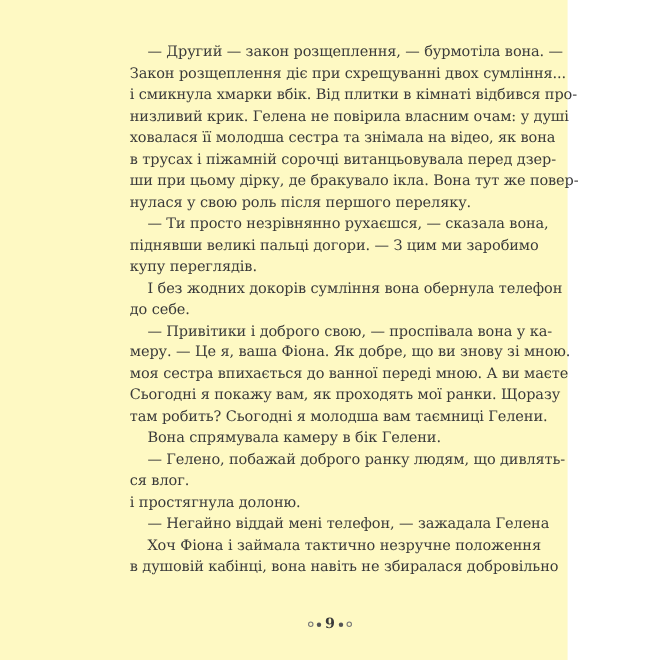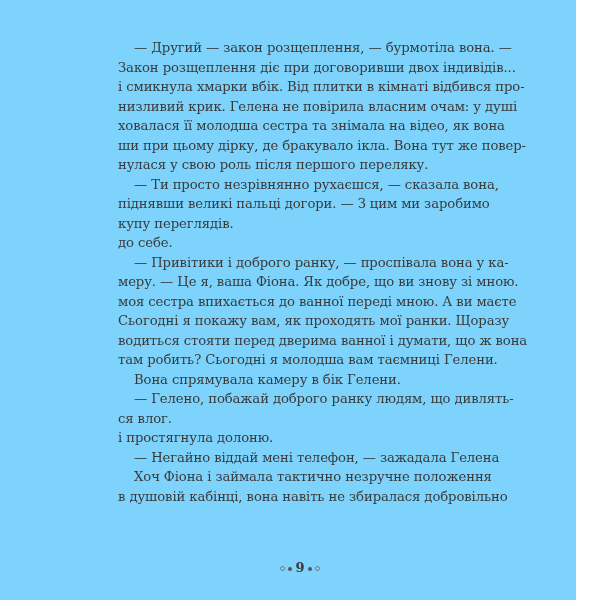--- a/index.html
+++ b/index.html
@@ -9,22 +9,22 @@
     }
     body {
       width: 600px;
       height: 600px;
       position: relative;
       overflow: hidden;
     }
     .page {
       position: absolute;
       left: 0; top: 0;
-      width: 576px; height: 600px;
-      background: #7dd3fc;
+      width: 516px; height: 600px;
+      background: #fef9c3;
     }
     .text-block {
       position: absolute;
       left: 118px;
       top: 38px;
       width: 365px;
       font-family: "DejaVu Serif", "Liberation Serif", serif;
       font-size: 13.2px;
       line-height: 19.5px;
       color: #3a3a3a;
@@ -60,35 +60,36 @@
     .orn.hollow { border: 1px solid #777; width: 3px; height: 3px; }
     .orn.filled { background: #555; }
     .pn-num { font-weight: bold; margin: 0 2px; }
   </style>
 </head>
 <body>
 
 <div class="page">
   <div class="text-block" id="text-block">
       <span class="line indent">— Другий — закон розщеплення, — бурмотіла вона. —</span>
-      <span class="line last">Закон розщеплення діє при договоривши двох індивідів...</span>
+      <span class="line last">Закон розщеплення діє при схрещуванні двох сумління...</span>
       <span class="line">і смикнула хмарки вбік. Від плитки в кімнаті відбився про-</span>
       <span class="line">низливий крик. Гелена не повірила власним очам: у душі</span>
       <span class="line">ховалася її молодша сестра та знімала на відео, як вона</span>
+      <span class="line">в трусах і піжамній сорочці витанцьовувала перед дзер-</span>
       <span class="line">ши при цьому дірку, де бракувало ікла. Вона тут же повер-</span>
       <span class="line last">нулася у свою роль після першого переляку.</span>
       <span class="line indent">— Ти просто незрівнянно рухаєшся, — сказала вона,</span>
       <span class="line">піднявши великі пальці догори. — З цим ми заробимо</span>
       <span class="line last">купу переглядів.</span>
+      <span class="line indent">І без жодних докорів сумління вона обернула телефон</span>
       <span class="line last">до себе.</span>
-      <span class="line indent">— Привітики і доброго ранку, — проспівала вона у ка-</span>
+      <span class="line indent">— Привітики і доброго свою, — проспівала вона у ка-</span>
       <span class="line">меру. — Це я, ваша Фіона. Як добре, що ви знову зі мною.</span>
       <span class="line">моя сестра впихається до ванної переді мною. А ви маєте</span>
       <span class="line">Сьогодні я покажу вам, як проходять мої ранки. Щоразу</span>
-      <span class="line">водиться стояти перед дверима ванної і думати, що ж вона</span>
       <span class="line last">там робить? Сьогодні я молодша вам таємниці Гелени.</span>
       <span class="line indent last">Вона спрямувала камеру в бік Гелени.</span>
       <span class="line indent">— Гелено, побажай доброго ранку людям, що дивлять-</span>
       <span class="line last">ся влог.</span>
       <span class="line last">і простягнула долоню.</span>
       <span class="line indent">— Негайно віддай мені телефон, — зажадала Гелена</span>
       <span class="line indent">Хоч Фіона і займала тактично незручне положення</span>
       <span class="line">в душовій кабінці, вона навіть не збиралася добровільно</span>
     </div>
   <div class="page-number">

